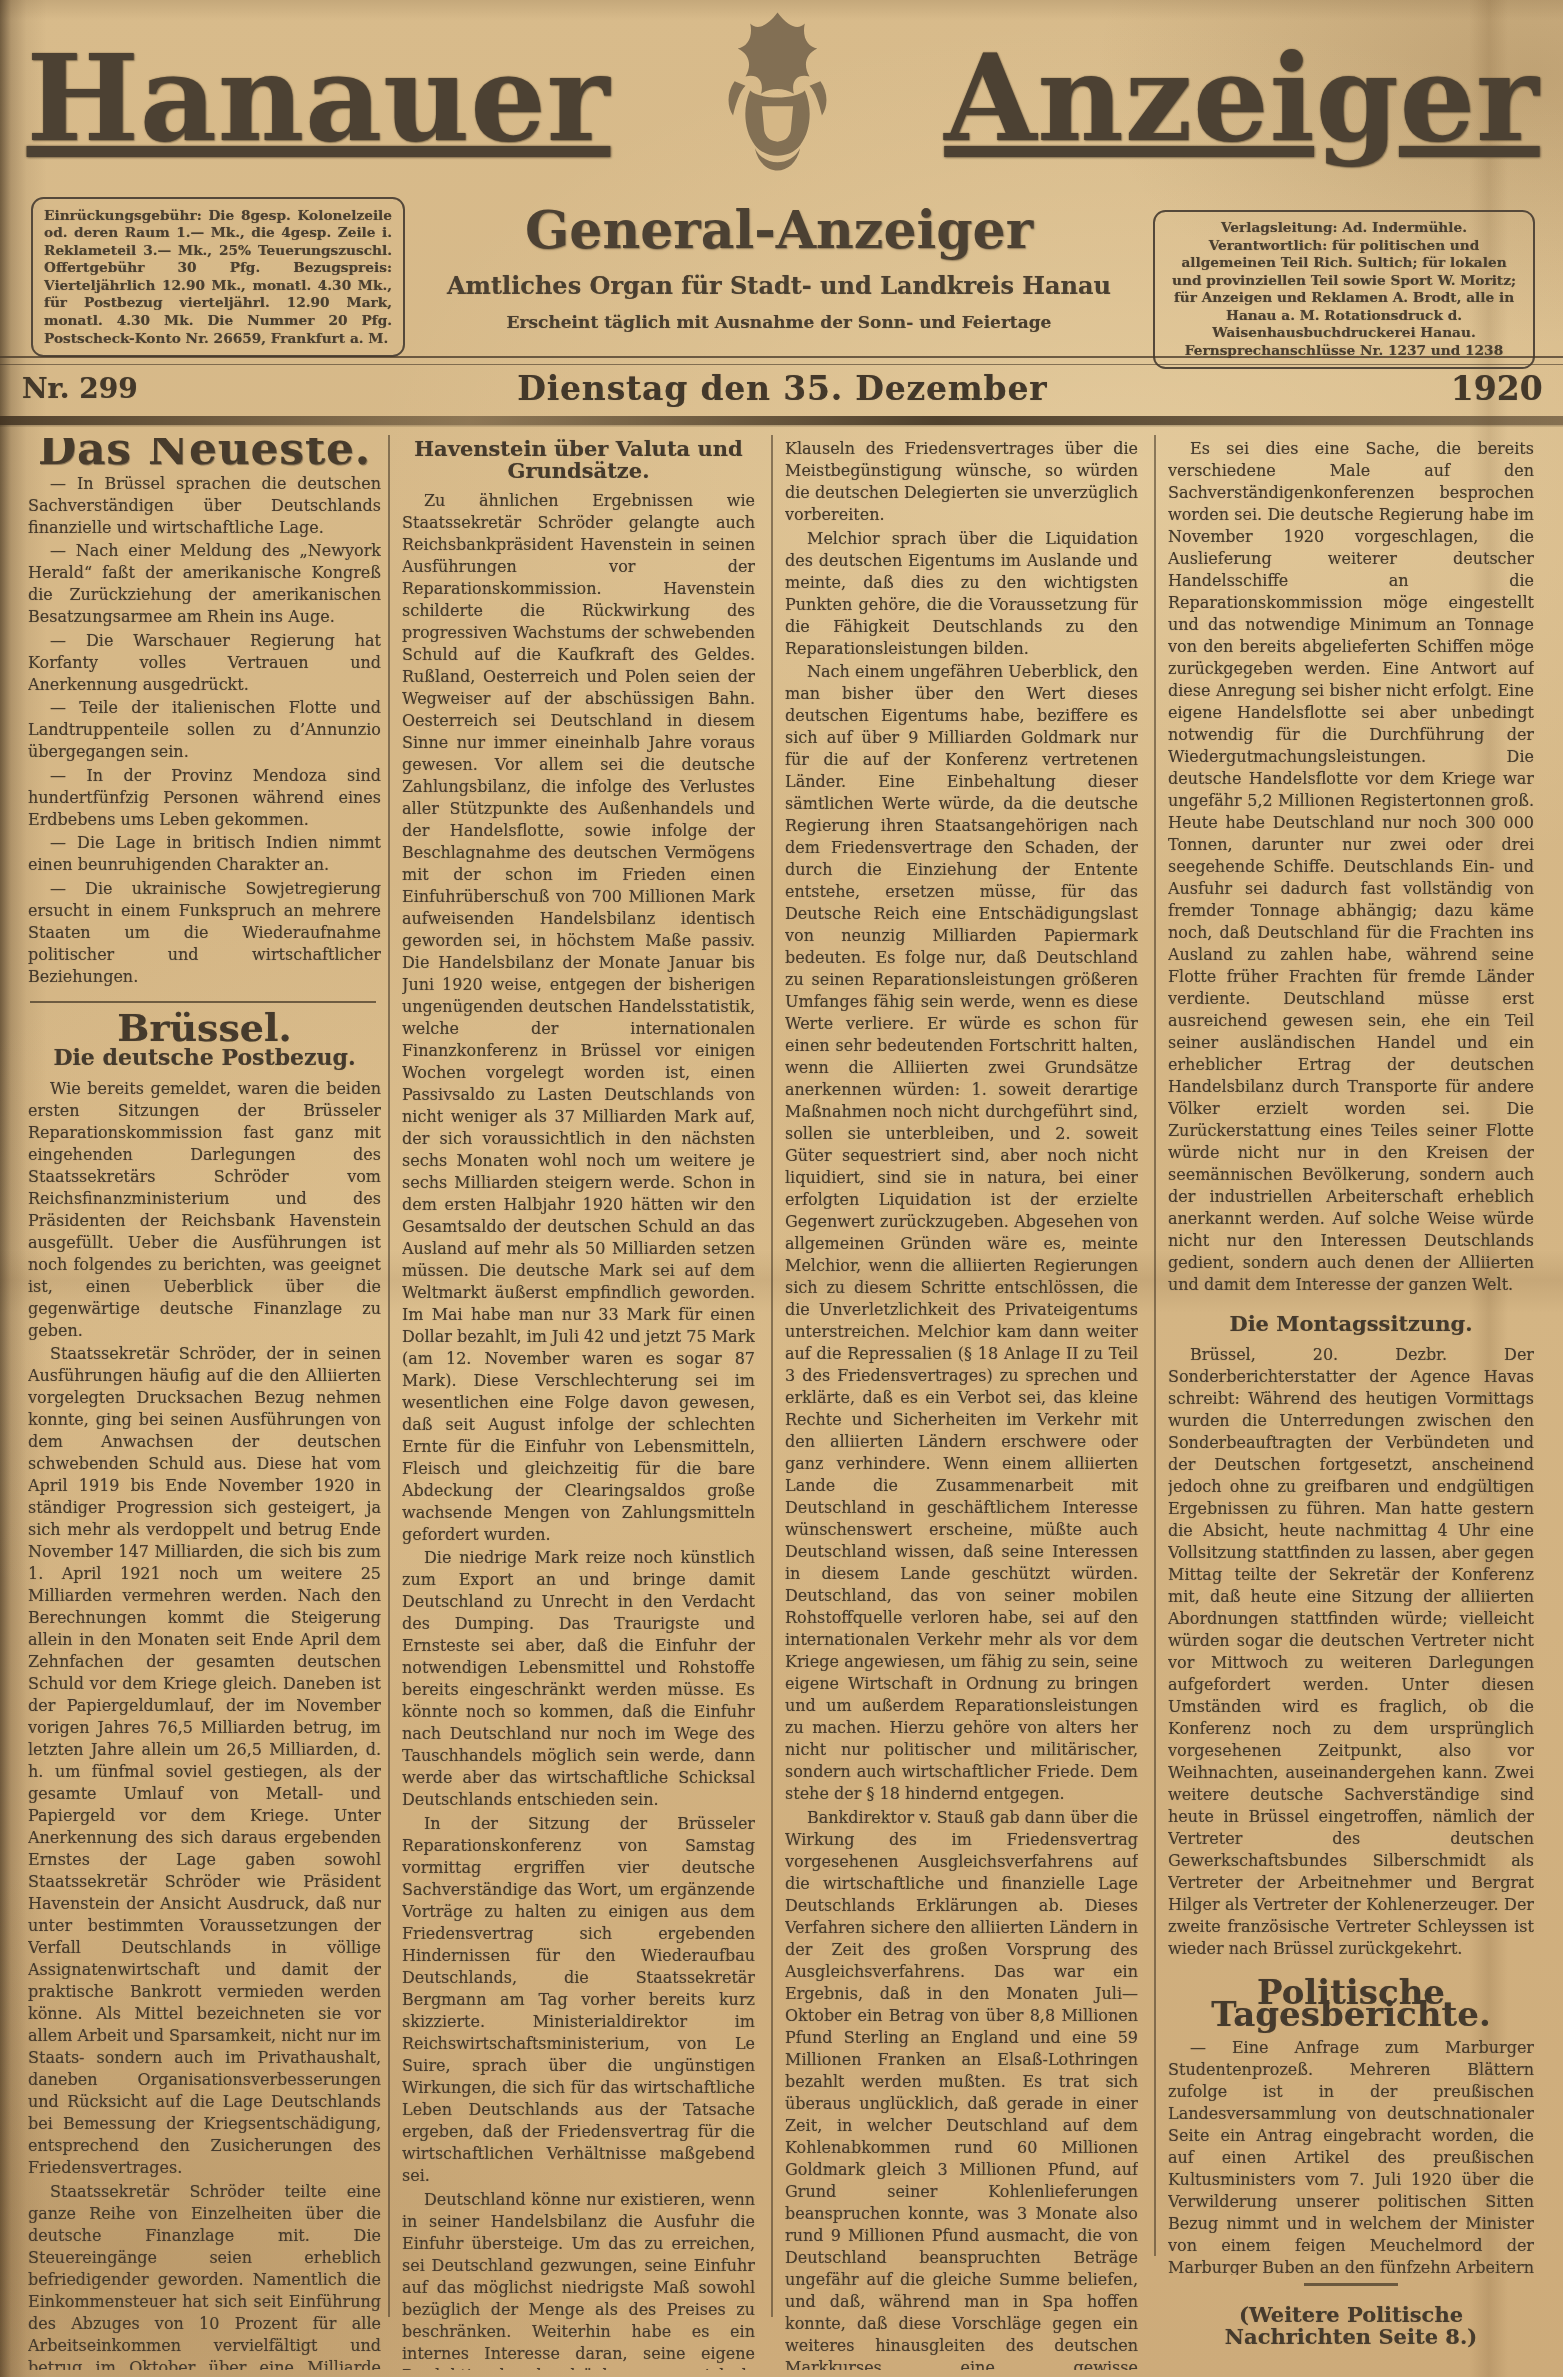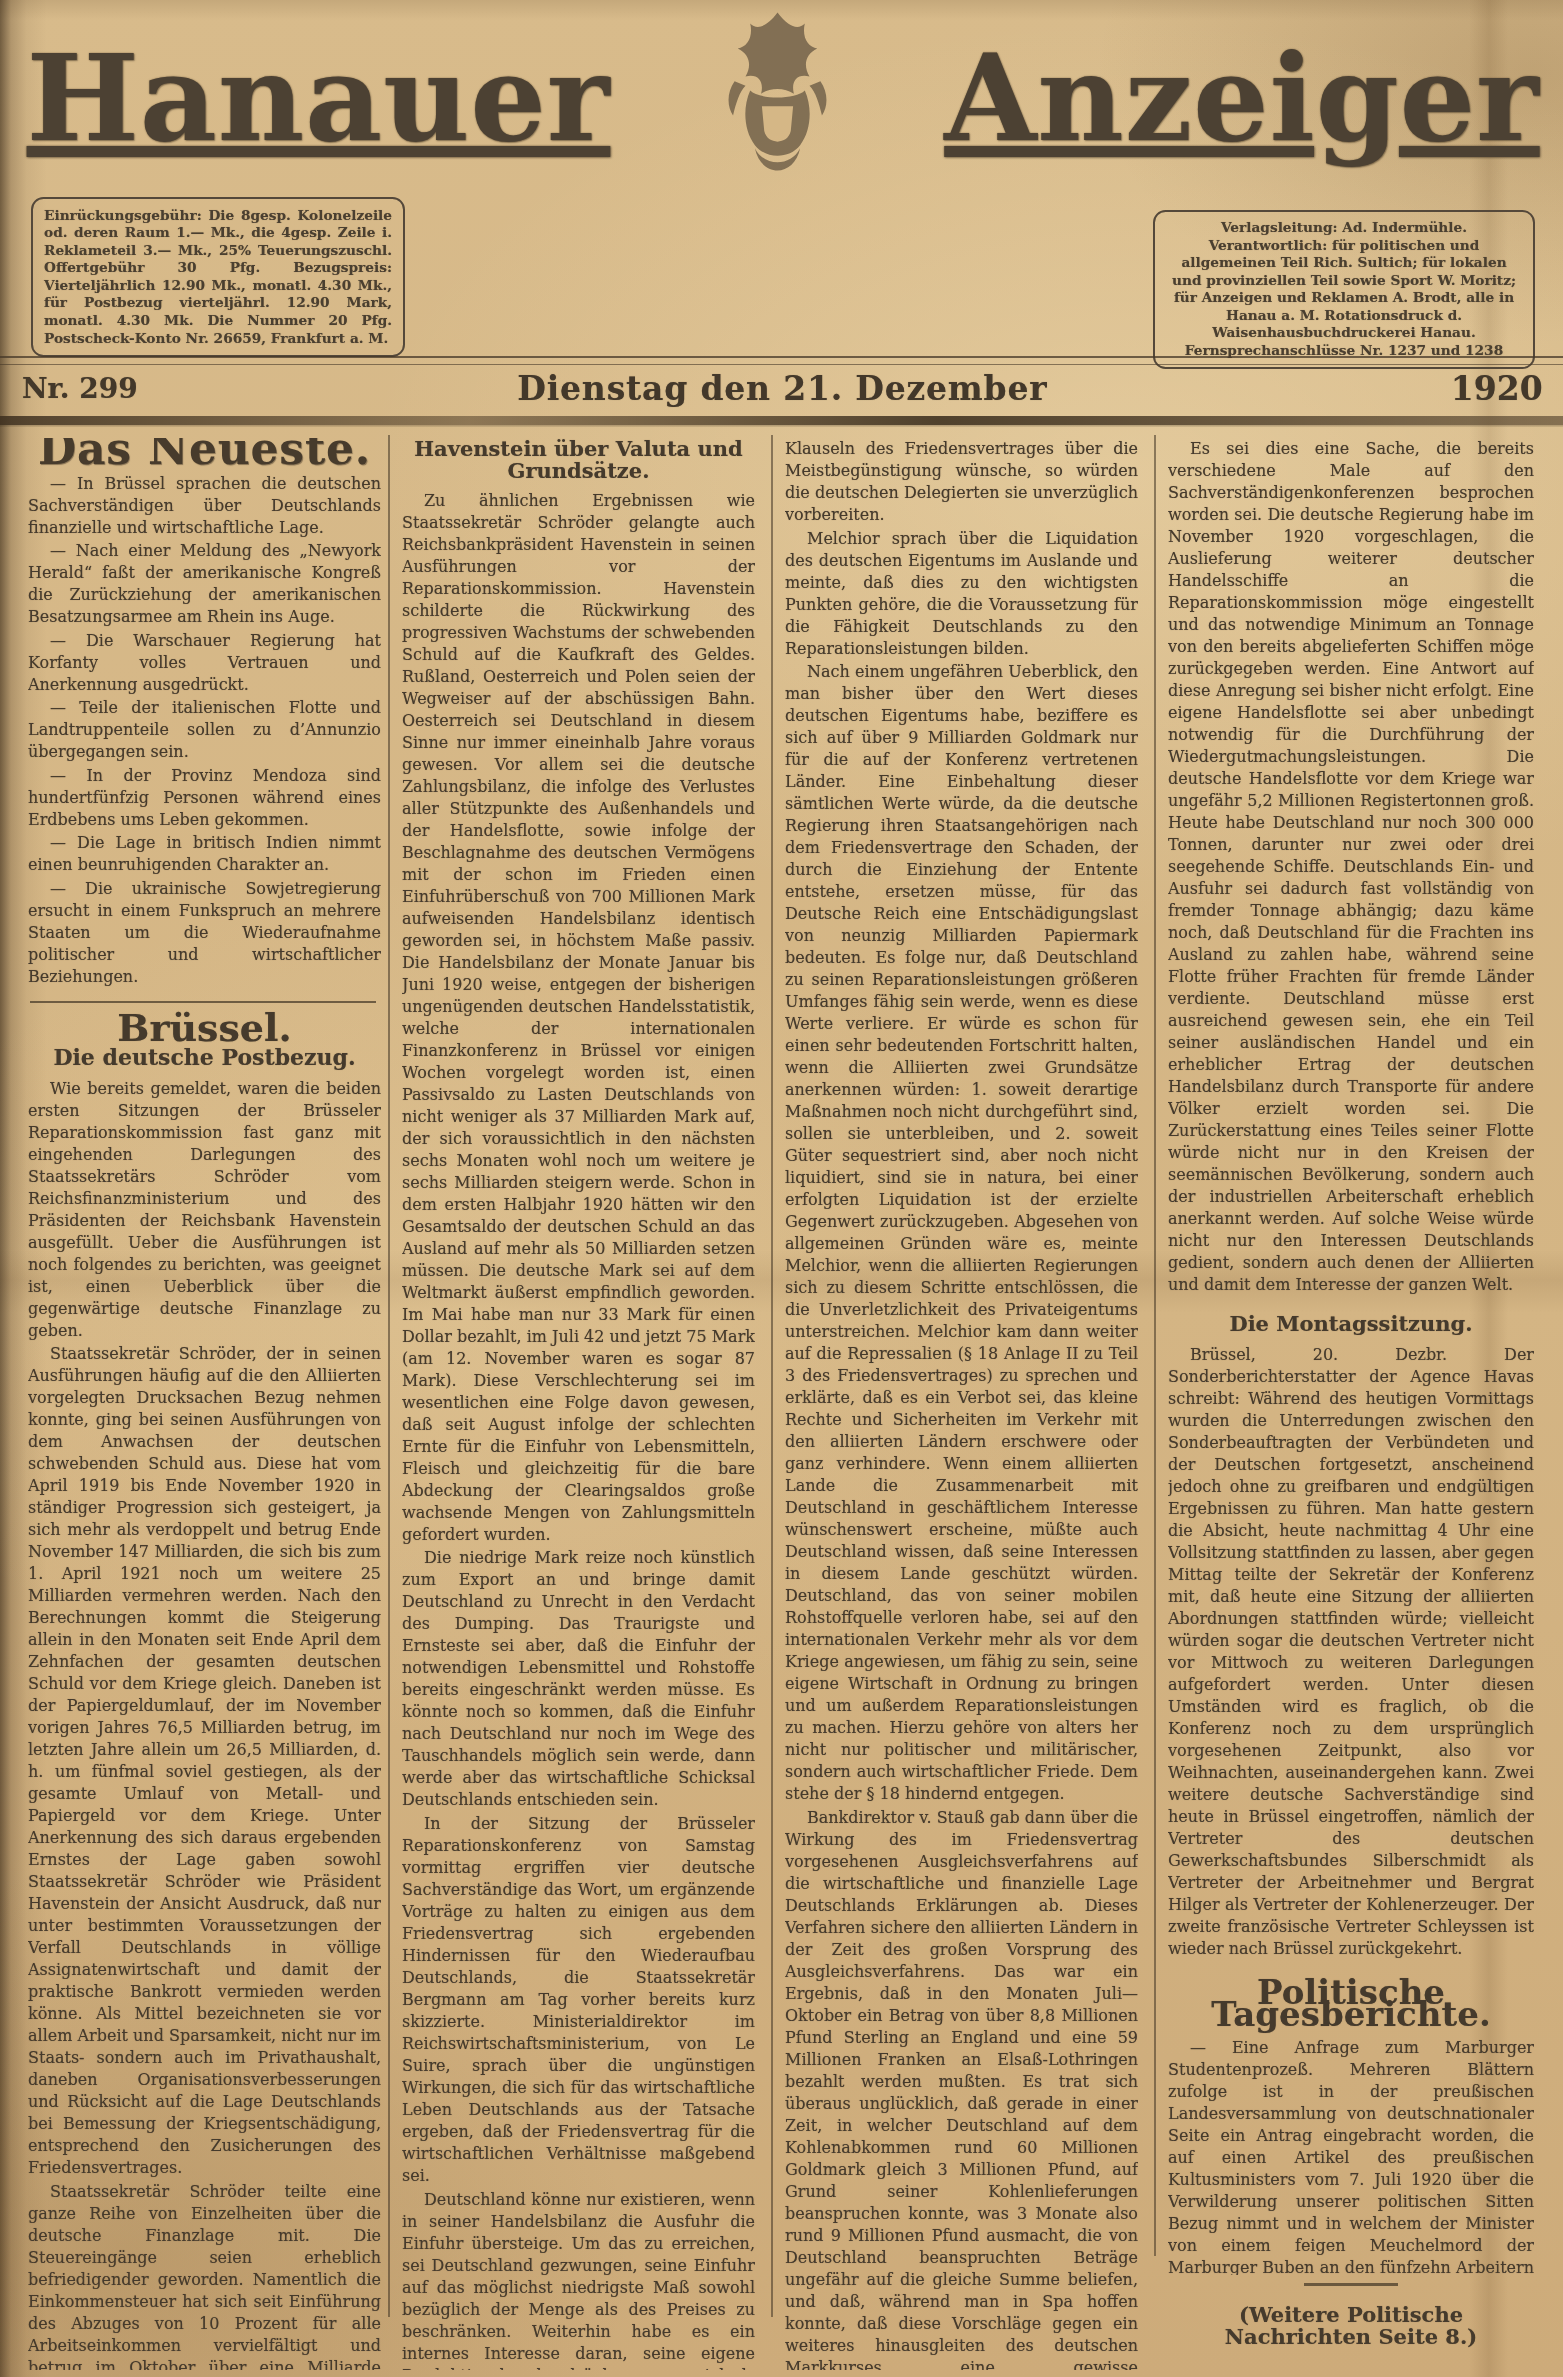--- a/index.html
+++ b/index.html
@@ -97,28 +97,33 @@
           <path d="M20 96 C10 110 10 128 18 140 C22 124 26 110 34 102 Z"></path>
           <path d="M130 96 C140 110 140 128 132 140 C128 124 124 110 116 102 Z"></path>
         </g>
       </svg>
     </span>
     <span class="mast-word ink">Anzeiger</span>
   </div>
 
   <div class="subhead">
     <div class="infobox left">Einrückungsgebühr: Die 8gesp. Kolonelzeile od. deren Raum 1.— Mk., die 4gesp. Zeile i. Reklameteil 3.— Mk., 25% Teuerungszuschl. Offertgebühr 30 Pfg. Bezugspreis: Vierteljährlich 12.90 Mk., monatl. 4.30 Mk., für Postbezug vierteljährl. 12.90 Mark, monatl. 4.30 Mk. Die Nummer 20 Pfg. Postscheck-Konto Nr. 26659, Frankfurt a. M.</div>
+    <div class="center-title">
+      <div class="gen-anzeiger ink">General-Anzeiger</div>
+      <div class="organ-line ink">Amtliches Organ für Stadt- und Landkreis Hanau</div>
+      <div class="appear-line ink">Erscheint täglich mit Ausnahme der Sonn- und Feiertage</div>
+    </div>
     <div class="infobox right">Verlagsleitung: Ad. Indermühle. Verantwortlich: für politischen und allgemeinen Teil Rich. Sultich; für lokalen und provinziellen Teil sowie Sport W. Moritz; für Anzeigen und Reklamen A. Brodt, alle in Hanau a. M. Rotationsdruck d. Waisenhausbuchdruckerei Hanau. Fernsprechanschlüsse Nr. 1237 und 1238</div>
   </div>
 
   <div class="rule-double"></div>
 
   <div class="dateline ink">
     <span class="issue-no">Nr. 299</span>
-    <span class="date-mid">Dienstag den 21. Dezember</span>
+    <span class="date-mid">Dienstag den 35. Dezember</span>
     <span class="year">1920</span>
   </div>
   <div class="rule-thick"></div>
 
   <div class="vrule vr1"></div>
   <div class="vrule vr2"></div>
   <div class="vrule vr3"></div>
 
   <div class="col col1">
     <div class="h-news">Das Neueste.</div>

